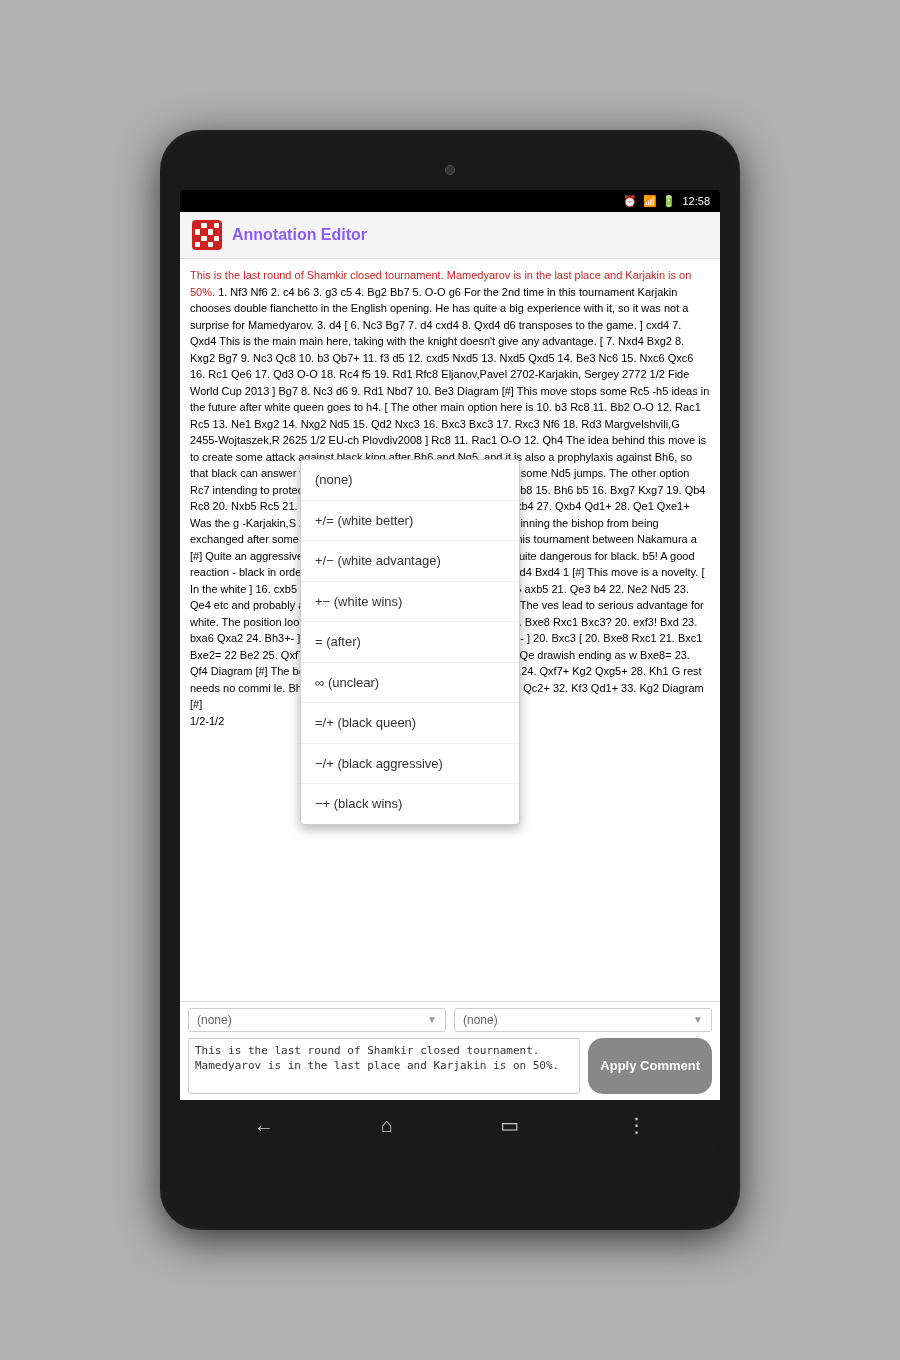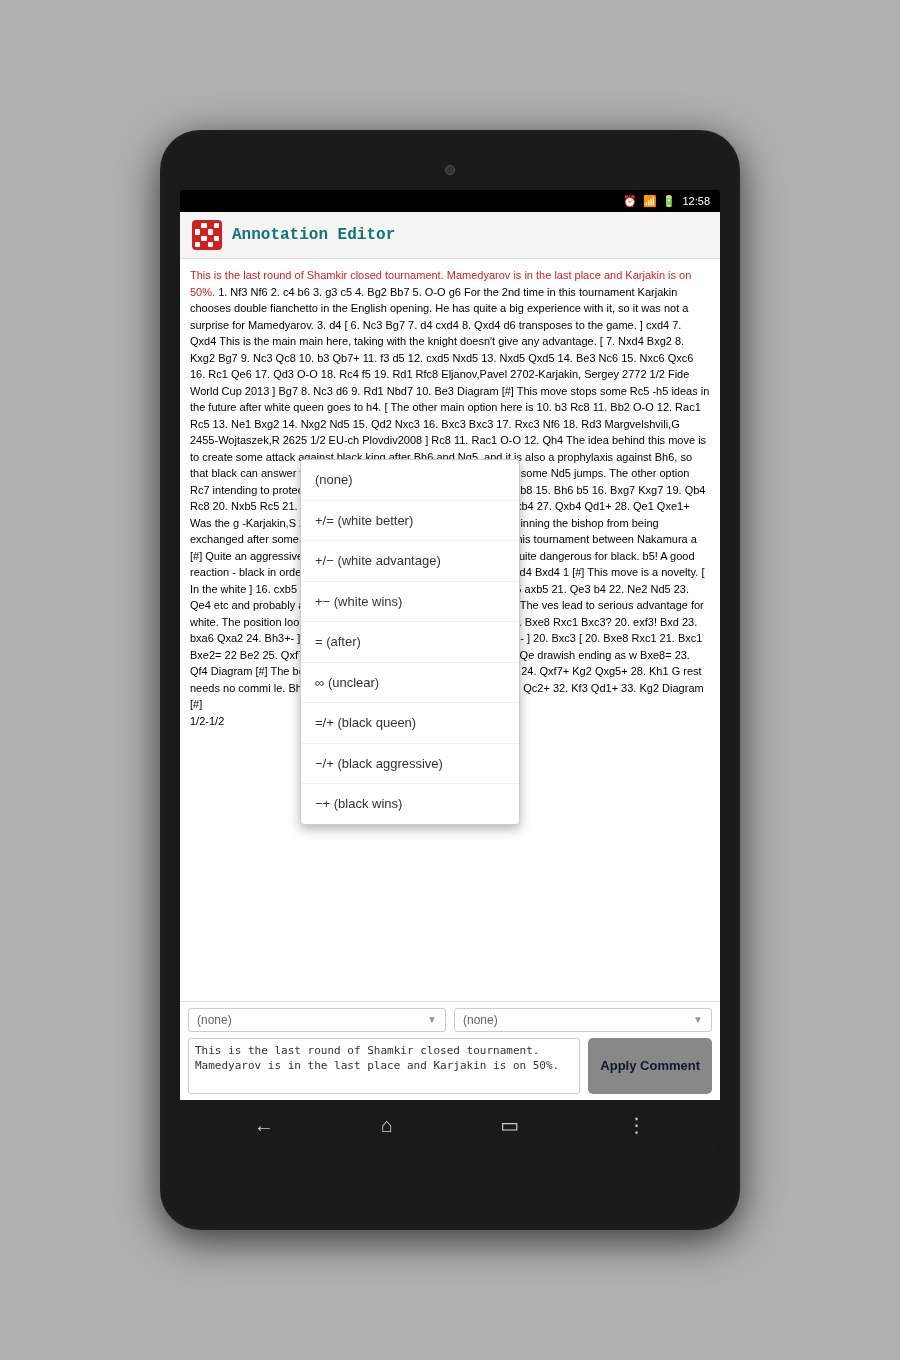--- a/index.html
+++ b/index.html
@@ -98,22 +98,21 @@
 
     .app-icon-cell {
       background: #fff;
       border-radius: 1px;
     }
     .app-icon-cell.dark { background: #cc2222; }
 
     .app-header-title {
       font-size: 16px;
       font-weight: bold;
-      color: #0f766e;
-      font-family: Liberation Mono, monospace;
+      color: #8b5cf6;
     }
 
     .scroll-content {
       flex: 1;
       overflow-y: auto;
       padding: 8px 10px;
       font-size: 11px;
       line-height: 1.5;
       color: #000;
       position: relative;
@@ -186,23 +185,23 @@
       color: #333;
       line-height: 1.4;
       resize: none;
       border: 1px solid #ccc;
       border-radius: 3px;
       padding: 4px 6px;
     }
 
     .apply-button {
       background: #888;
-      color: #0f172a;
+      color: #ffffff;
       border: none;
-      border-radius: 5px;
+      border-radius: 15px;
       padding: 8px 12px;
       font-size: 13px;
       font-weight: bold;
       cursor: pointer;
       white-space: nowrap;
     }
 
     .nav-bar {
       background: #1a1a1a;
       height: 50px;

